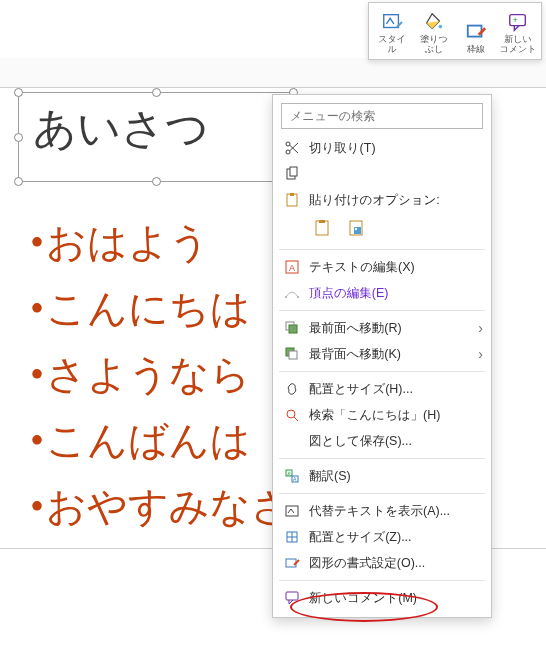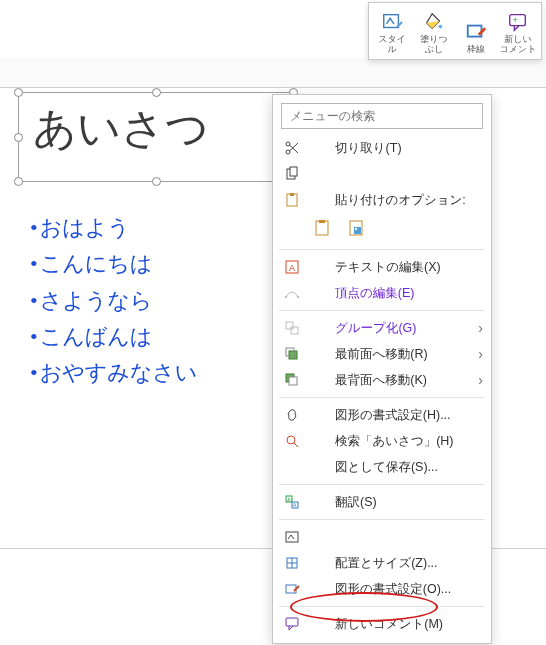--- a/index.html
+++ b/index.html
@@ -68,23 +68,23 @@
       font-weight: 300;
       color: #3b3b3b;
       padding: 10px 14px;
       line-height: 1.2;
     }
     .bullets {
       position: absolute;
       top: 210px;
       left: 30px;
       font-family: "Yu Gothic Light","Yu Mincho",serif;
-      font-size: 22px;
+      font-size: 40px;
       font-weight: 300;
-      color: #1d4ed8;
+      color: #c2410c;
       line-height: 1.65;
     }
     .bullets li { list-style: none; }
     .bullets li::before { content: "•"; margin-right: 2px; }
     .slide-bottom-line {
       position: absolute; left:0; right:0; top: 548px;
       border-top: 1px solid #d0d0d0;
     }
     .context-menu {
       position: absolute;
@@ -110,21 +110,20 @@
     }
     .cm-item {
       display: flex;
       align-items: center;
       padding: 3px 10px 3px 8px;
       font-size: 12.5px;
       color: #303030;
       cursor: pointer;
       min-height: 26px;
       position: relative;
-      gap: 26px;
     }
     .cm-item.disabled { color: #6d28d9; cursor: default; }
     .cm-icon { width: 22px; display:flex; align-items:center; justify-content:center; flex-shrink:0; }
     .cm-icon svg { width: 16px; height: 16px; }
     .cm-label { flex: 1; padding-left: 6px; }
     .cm-sub::after {
       content: "›"; position:absolute; right: 8px; color:#6e6e6e; font-size: 14px;
     }
     .cm-sep { height:1px; background:#e2e2e2; margin: 4px 6px; }
     .cm-paste-opts {
@@ -287,29 +286,20 @@
           <path d="M2 12 Q8 2 14 12" fill="none" stroke="#bbb"></path>
           <rect x="1" y="11" width="2" height="2" fill="#bbb"></rect>
           <rect x="13" y="11" width="2" height="2" fill="#bbb"></rect>
         </svg>
       </span>
     <span class="cm-label">頂点の編集(E)</span>
   </div>
 
   <div class="cm-sep"></div>
 
-  <div class="cm-item disabled cm-sub">
-    <span class="cm-icon">
-        <svg viewBox="0 0 16 16">
-          <rect x="2" y="2" width="7" height="7" fill="none" stroke="#bbb"></rect>
-          <rect x="7" y="7" width="7" height="7" fill="none" stroke="#bbb"></rect>
-        </svg>
-      </span>
-    <span class="cm-label">グループ化(G)</span>
-  </div>
 
   <div class="cm-item cm-sub">
     <span class="cm-icon">
         <svg viewBox="0 0 16 16">
           <rect x="5" y="5" width="8" height="8" fill="#6fae5e" stroke="#3e7b32"></rect>
           <rect x="2" y="2" width="8" height="8" fill="none" stroke="#888"></rect>
         </svg>
       </span>
     <span class="cm-label">最前面へ移動(R)</span>
   </div>
@@ -325,31 +315,31 @@
   </div>
 
   <div class="cm-sep"></div>
 
   <div class="cm-item">
     <span class="cm-icon">
         <svg viewBox="0 0 16 16">
           <path d="M5 9a3 3 0 0 1 0-4l2-2a3 3 0 0 1 4 4 M11 7a3 3 0 0 1 0 4l-2 2a3 3 0 0 1-4-4" fill="none" stroke="#444"></path>
         </svg>
       </span>
-    <span class="cm-label">図形の書式設定(H)...</span>
+    <span class="cm-label">配置とサイズ(H)...</span>
   </div>
 
   <div class="cm-item">
     <span class="cm-icon">
         <svg viewBox="0 0 16 16">
           <circle cx="7" cy="7" r="4" fill="none" stroke="#d24726"></circle>
           <path d="M10 10 L14 14" stroke="#d24726"></path>
         </svg>
       </span>
-    <span class="cm-label">検索「あいさつ」(H)</span>
+    <span class="cm-label">検索「こんにちは」(H)</span>
   </div>
 
   <div class="cm-item">
     <span class="cm-icon"></span>
     <span class="cm-label">図として保存(S)...</span>
   </div>
 
   <div class="cm-sep"></div>
 
   <div class="cm-item">
@@ -366,20 +356,21 @@
 
   <div class="cm-sep"></div>
 
   <div class="cm-item">
     <span class="cm-icon">
         <svg viewBox="0 0 16 16">
           <rect x="2" y="3" width="12" height="10" fill="none" stroke="#444"></rect>
           <path d="M4 10 L7 6 L10 10" stroke="#444" fill="none"></path>
         </svg>
       </span>
+    <span class="cm-label">代替テキストを表示(A)...</span>
   </div>
 
   <div class="cm-item">
     <span class="cm-icon">
         <svg viewBox="0 0 16 16">
           <rect x="3" y="3" width="10" height="10" fill="none" stroke="#3b7bbf"></rect>
           <path d="M3 8h10M8 3v10" stroke="#3b7bbf"></path>
         </svg>
       </span>
     <span class="cm-label">配置とサイズ(Z)...</span>

